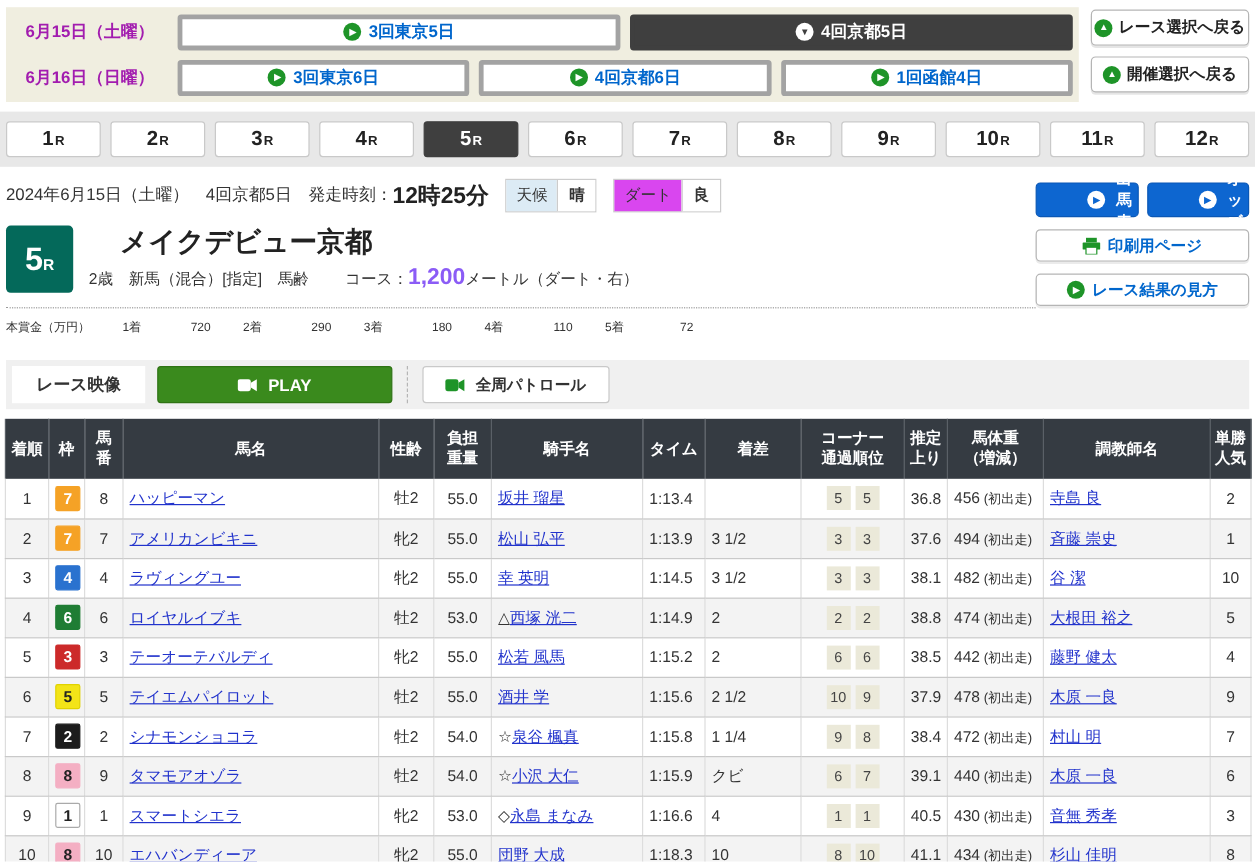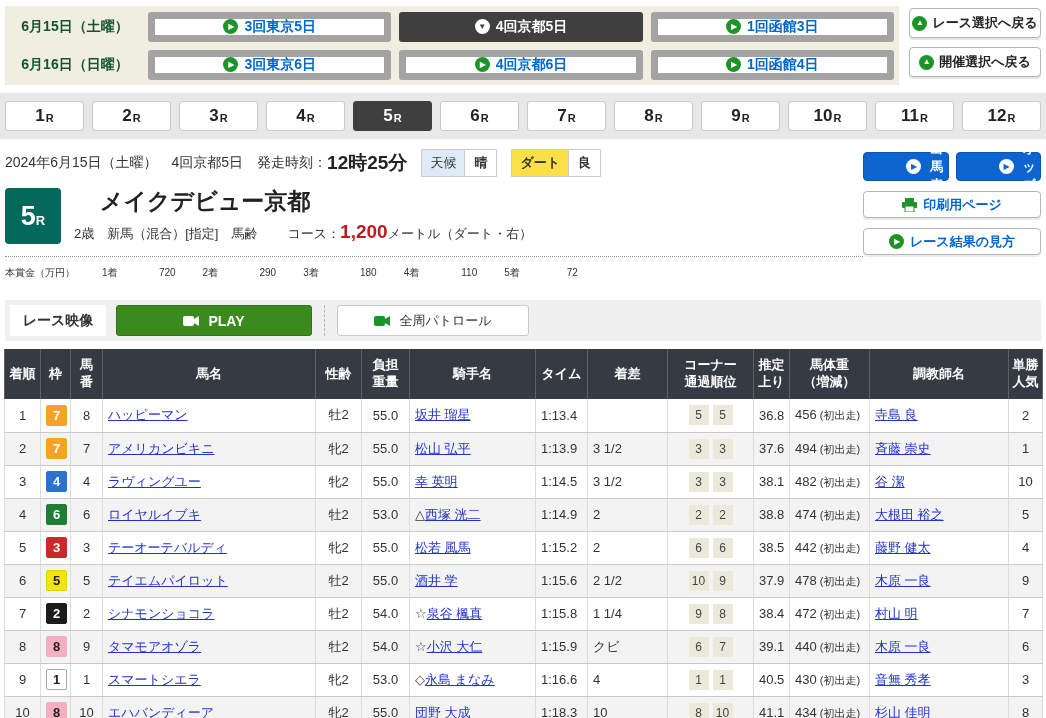--- a/index.html
+++ b/index.html
@@ -9,22 +9,22 @@
     font-family: "Liberation Sans", "DejaVu Sans", sans-serif;
     font-size: 13px; color: #333;
   }
   button { font-family: inherit; cursor: pointer; }
   a.hlink { color:#2233cc; text-decoration: underline; cursor:pointer; }
 
   
   .top { display:flex; padding:6px 5px 0 5px; }
   .nav-left { flex:1; background:#f0eee0; padding:4px 5px; display:flex; flex-direction:column; gap:5px; }
   .nav-row { display:flex; align-items:center; gap:8px; height:33px; }
-  .date-cell { width:130px; text-align:center; font-weight:bold; font-size:14px; color:#14532d; }
-  .nav-tab { flex:1; height:30px; background:#fff; border:7px solid #a3a3a3; border-radius:3px;
+  .date-cell { width:130px; text-align:center; font-weight:bold; font-size:14px; color:#a21caf; }
+  .nav-tab { flex:1; height:30px; background:#fff; border:4px solid #a3a3a3; border-radius:3px;
     display:flex; align-items:center; justify-content:center; gap:6px;
     font-size:14px; font-weight:bold; color:#0066cc; }
   .nav-tab.selected { background:#3f3f3f; border-color:#3f3f3f; color:#fff; }
   .nav-right { width:142px; padding:2px 0 0 10px; display:flex; flex-direction:column; gap:9px; }
   .back-btn { height:30px; background:#fff; border:1px solid #b5b5b5; border-radius:4px;
     box-shadow:0 2px 0 rgba(0,0,0,.10); display:flex; align-items:center; justify-content:center;
     gap:5px; font-size:13px; font-weight:bold; color:#222; }
 
   
   .ci { display:inline-flex; width:15px; height:15px; border-radius:50%;
@@ -47,55 +47,55 @@
   
   .race-header { display:flex; padding:10px 5px 0 5px; }
   .rh-left { flex:1; }
   .info-line { display:flex; align-items:center; font-size:14px; }
   .sp { margin-left:14px; }
   .start-time { font-size:19px; font-weight:bold; color:#222; }
   .badge { display:flex; border:1px solid #ccc; margin-left:14px; font-size:13px; align-items:stretch; }
   .badge .lbl { padding:4px 8px; }
   .badge .val { padding:4px 9px; background:#fff; font-weight:bold; border-left:1px solid #ccc; }
   .badge.weather .lbl { background:#dcebf5; }
-  .badge.track .lbl { background:#fde047;font-weight:bold; }
+  .badge.track .lbl { background:#d946ef; }
 
   .title-row { display:flex; margin-top:11px; gap:13px; }
   .race-no-box { width:56px; height:56px; background:#04695a; border-radius:4px; color:#fff;
     display:flex; align-items:center; justify-content:center; font-weight:bold; flex:0 0 auto; }
   .race-no-box .n { font-size:27px; }
   .race-no-box .r { font-size:13px; margin-top:8px; }
   .race-title { font-size:23px; font-weight:bold; color:#222; line-height:1.15;margin-left:26px; }
   .race-cond { margin-top:7px; font-size:13px; display:flex; align-items:baseline; }
   .course-label { margin-left:30px; }
-  .course-value { font-size:19px; font-weight:bold; color:#b91c1c; }
+  .course-value { font-size:19px; font-weight:bold; color:#8b5cf6; }
 
   .prize-row { margin-top:12px; border-top:1px dotted #999; padding:9px 0 10px 0;
     font-size:10px; display:flex; align-items:baseline; }
   .p-place { margin-left:27px; }
   .p-amt { display:inline-block; width:42px; text-align:right; margin-left:16px; }
 
   .rh-right { width:178px; display:flex; flex-direction:column; gap:10px; padding-top:3px; }
   .blue-row { display:flex; gap:7px; }
   .blue-btn { flex:1; height:29px; background:#0d66d0; border:1px solid #0a57b5; border-radius:4px;
     color:#fff; font-weight:bold; font-size:13px; display:flex; align-items:center; justify-content:space-between; gap:5px;padding-left:42px; }
   .white-btn { height:27px; background:#fff; border:1px solid #b5b5b5; border-radius:4px;
     box-shadow:0 2px 0 rgba(0,0,0,.08); color:#0066cc; font-weight:bold; font-size:13px;
     display:flex; align-items:center; justify-content:center; gap:6px; }
 
   
   .video-bar { margin:10px 5px 8px 5px; background:#f0f0f0; padding:5px; height:41px;
     display:flex; align-items:stretch; gap:10px; }
-  .video-label { width:96px; background:#fff; display:flex; align-items:center; justify-content:center;
+  .video-label { width:111px; background:#fff; display:flex; align-items:center; justify-content:center;
     font-weight:bold; font-size:14px; color:#333; }
   .play-btn { width:196px; background:#3a8a1d; border:1px solid #2f7314; border-radius:3px; color:#fff;
     font-weight:bold; font-size:14px; display:flex; align-items:center; justify-content:center; gap:8px; }
   .vdivider { border-left:1px dashed #b5b5b5; margin:0 2px; }
-  .patrol-btn { width:192px; background:#fff; border:1px solid #c9c9c9; border-radius:3px; color:#333;
-    font-weight:normal; font-size:13px; display:flex; align-items:center; justify-content:center; gap:8px; }
+  .patrol-btn { width:156px; background:#fff; border:1px solid #c9c9c9; border-radius:3px; color:#333;
+    font-weight:bold; font-size:13px; display:flex; align-items:center; justify-content:center; gap:8px; }
   .cam { flex:0 0 auto; }
 
   
   table.results { border-collapse:collapse; width:1038px; margin:0 4px; table-layout:fixed; font-size:13px; }
   thead th { background:#353b42; color:#fff; font-weight:bold; height:50px;
     border-right:1px solid #5a6067; border-left:1px solid #5a6067;
     white-space:pre-line; line-height:1.3; padding:2px 1px; font-size:13px; }
   tbody td { height:33px; border-right:1px solid #ddd; border-left:1px solid #ddd;
     border-bottom:1px solid #c9c9c9; padding:0 5px; text-align:center; color:#333; }
   tbody tr:nth-child(even) { background:#f3f3f3; }
@@ -114,24 +114,20 @@
   <div class="nav-left">
       <div class="nav-row">
         <div class="date-cell">6月15日（土曜）</div>
         <button class="nav-tab">
           <span class="ci ci-gr ci-right"></span>
           <span>3回東京5日</span>
         </button>
         <button class="nav-tab selected">
           <span class="ci ci-wd ci-down"></span>
           <span>4回京都5日</span>
-        </button>
-        <button class="nav-tab">
-          <span class="ci ci-gr ci-right"></span>
-          <span>1回函館3日</span>
         </button>
       </div>
       <div class="nav-row">
         <div class="date-cell">6月16日（日曜）</div>
         <button class="nav-tab">
           <span class="ci ci-gr ci-right"></span>
           <span>3回東京6日</span>
         </button>
         <button class="nav-tab">
           <span class="ci ci-gr ci-right"></span>

